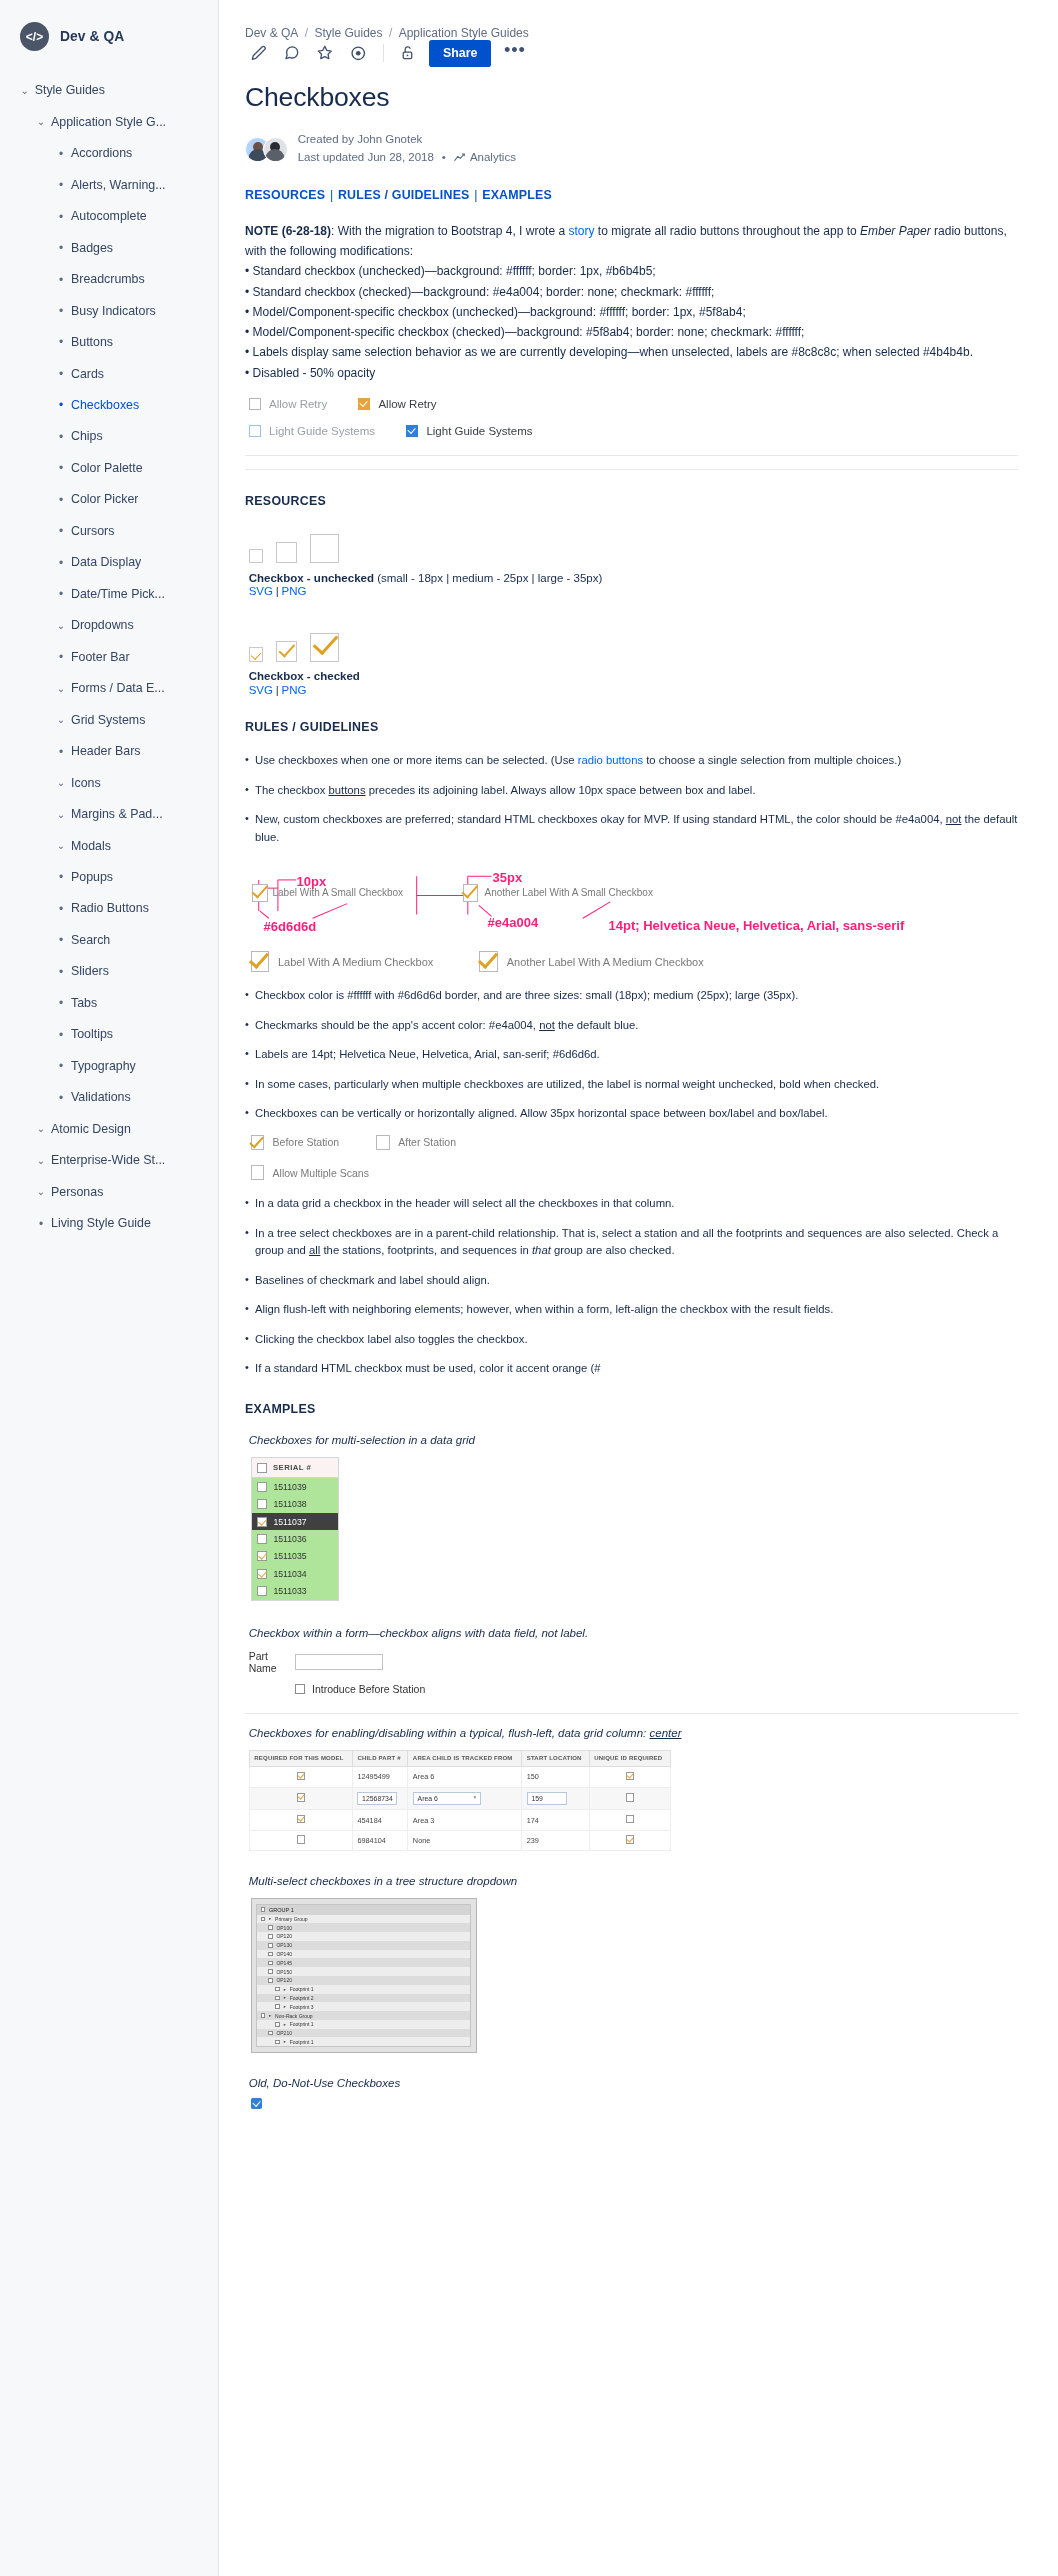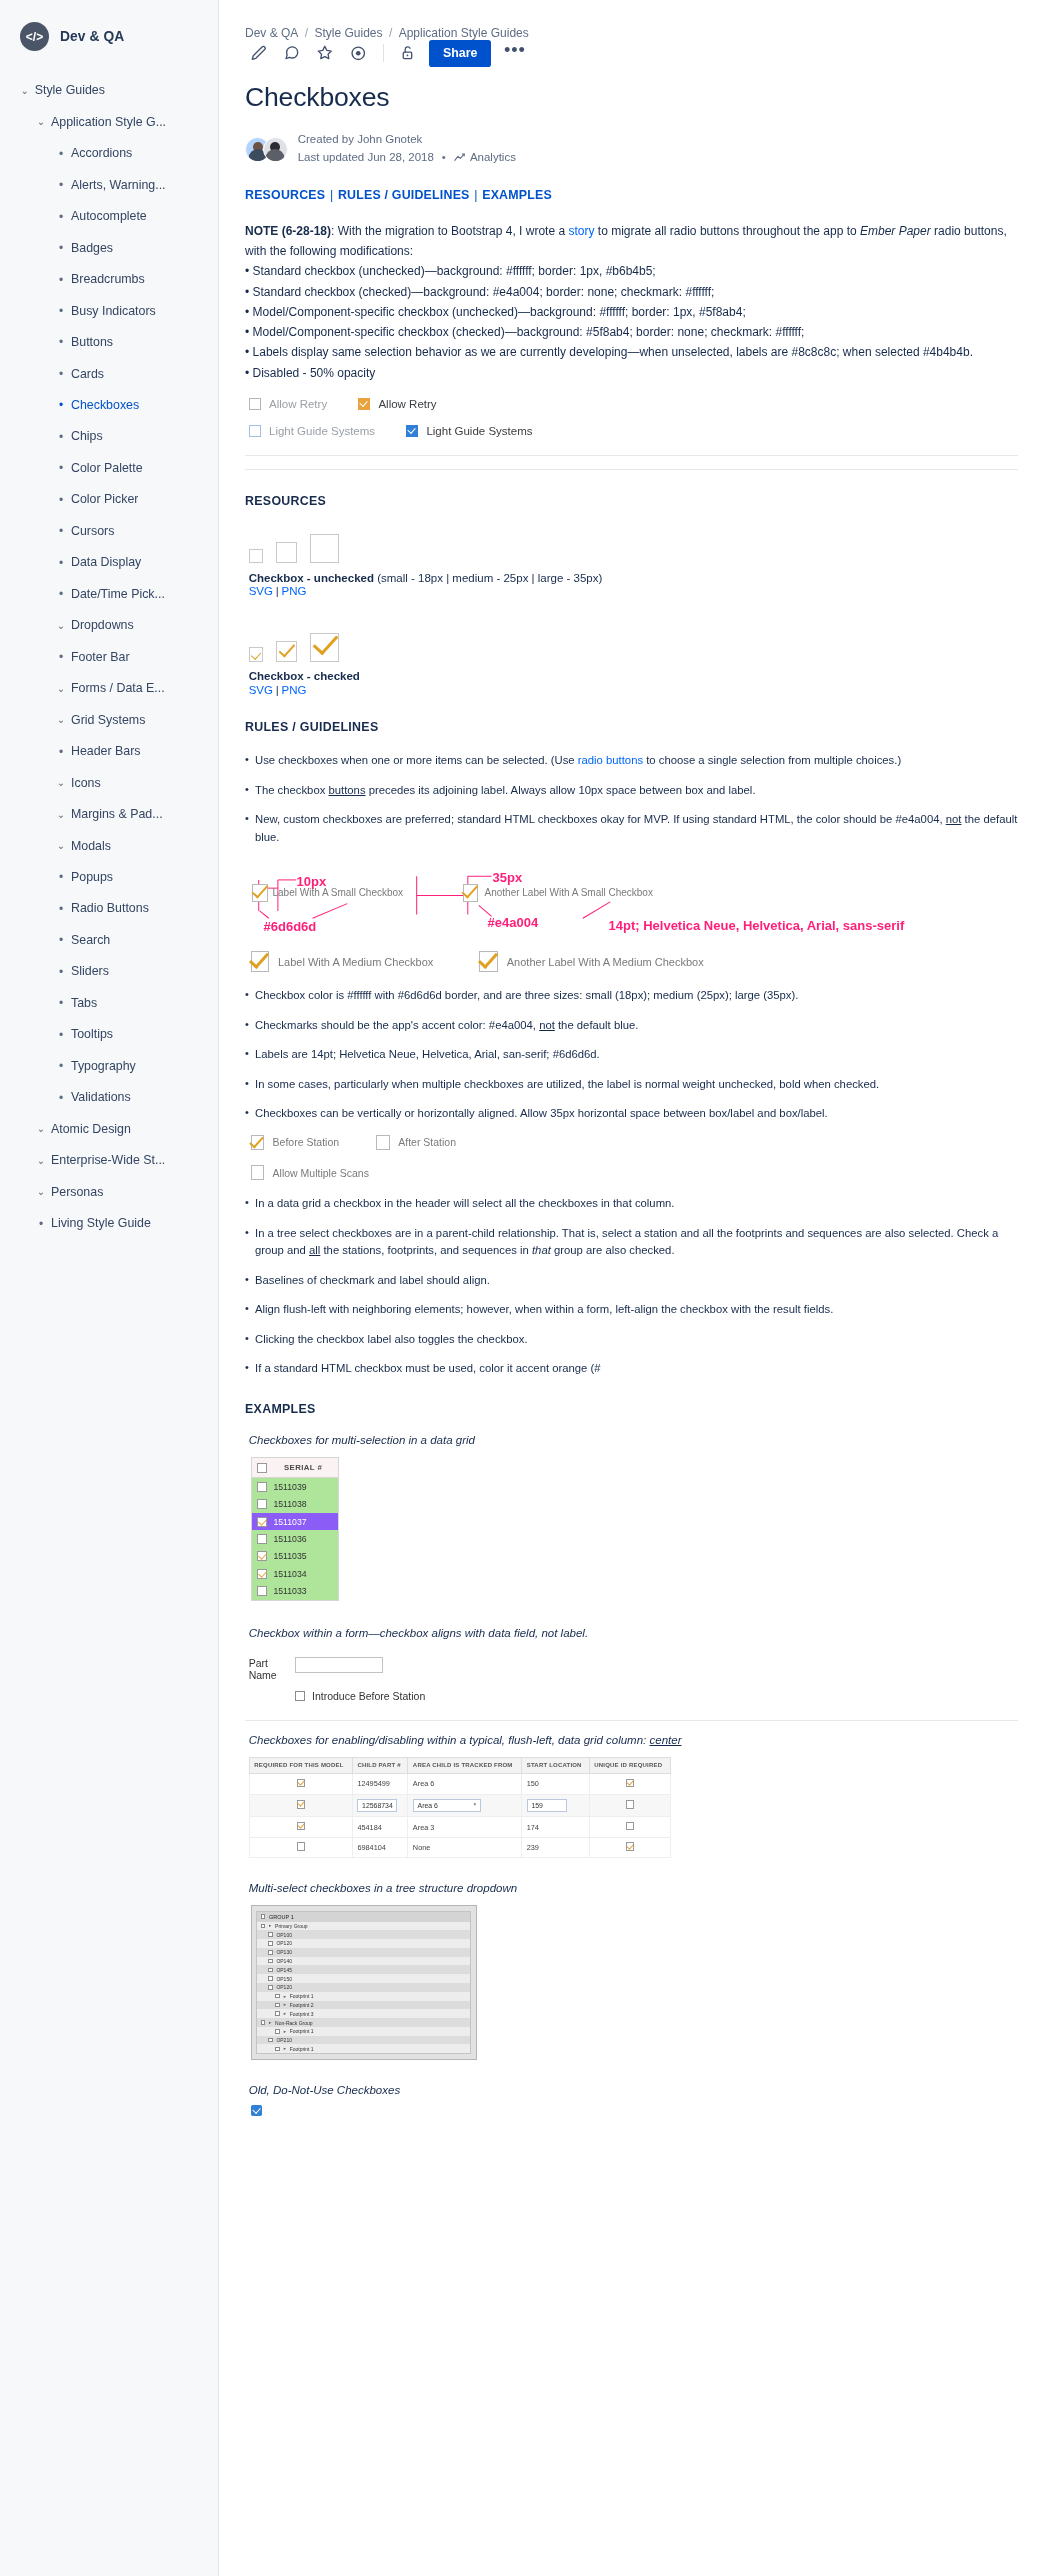--- a/index.html
+++ b/index.html
@@ -199,37 +199,37 @@
   .icb .bx { width:13.8px;height:15.6px;border:0.9px solid #b9b9b9;background:#fff;position:relative; }
   .icb .bx .chk { position:absolute; left:1.8px; top:-1.8px; width:7.3px;height:13.8px;
                   border:solid #e0a020; border-width:0 2.8px 2.8px 0; transform:rotate(42deg); }
 
   
   .cap-italic { font-size:11.5px; font-style:italic; color:#172b4d; margin:0 0 11px 3.7px; }
   .cap-italic u { text-decoration:underline; }
 
   .grid-demo { margin:0 0 26px 5.5px; width:88px; border:0.9px solid #d6d6d6; }
   .grid-demo .gh {
-    background:#fbf3f3; display:flex; align-items:center; gap:17px;
+    background:#fbf3f3; display:flex; align-items:center; gap:6px;
     padding:4.6px 5.5px; border-bottom:0.9px solid #d6d6d6;
   }
   .grid-demo .gh .t { font-size:7.8px; font-weight:700; color:#4a4a4a; letter-spacing:0.4px; }
   .grid-demo .gr {
     background:#aee59a; display:flex; align-items:center; gap:6.4px; padding:3.7px 5.5px;
     font-size:8.7px; color:#333;
   }
-  .grid-demo .gr.sel { background:#8b5cf6; color:#fff; }
+  .grid-demo .gr.sel { background:#404040; color:#fff; }
   .gbx { width:10px;height:10px;border:0.9px solid #999; background:#fff; position:relative; flex:0 0 auto; }
   .gbx .chk { position:absolute; left:1.8px;top:-0.9px;width:4.6px;height:8.3px;
               border:solid #e8a33d; border-width:0 1.8px 1.8px 0; transform:rotate(42deg); }
 
   
   .formdemo { margin:0 0 9.2px 3.7px; }
   .formdemo .frow { display:flex; align-items:center; margin-bottom:9.2px; }
-  .formdemo .flabel { width:46px; font-size:10.5px; color:#333;margin-top:7px; }
+  .formdemo .flabel { width:46px; font-size:10.5px; color:#333; }
   .formdemo .finput { width:88px; height:15.6px; border:0.9px solid #c2c2c2; background:#fff; }
   .formdemo .fcheck { display:flex; align-items:center; gap:7.3px; margin-left:46px; font-size:10.5px; color:#333; }
   .formdemo .fbx { width:10px;height:10px;border:0.9px solid #8a8a8a;background:#fff; }
 
   
   table.tbl { border-collapse:collapse; margin:0 0 24px 3.7px; width:422px; font-size:7.3px; }
   table.tbl th {
     background:#f3f3f3; color:#555; font-size:6px; font-weight:700;
     padding:3.7px 4.6px; border:0.9px solid #ddd; text-align:left; letter-spacing:0.2px;
     line-height:1.25; vertical-align:middle;

